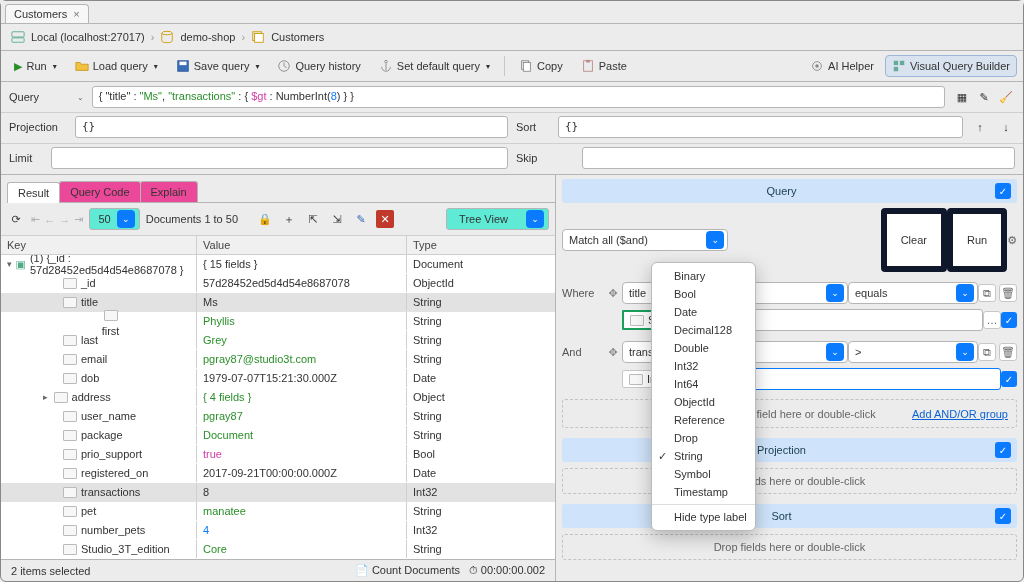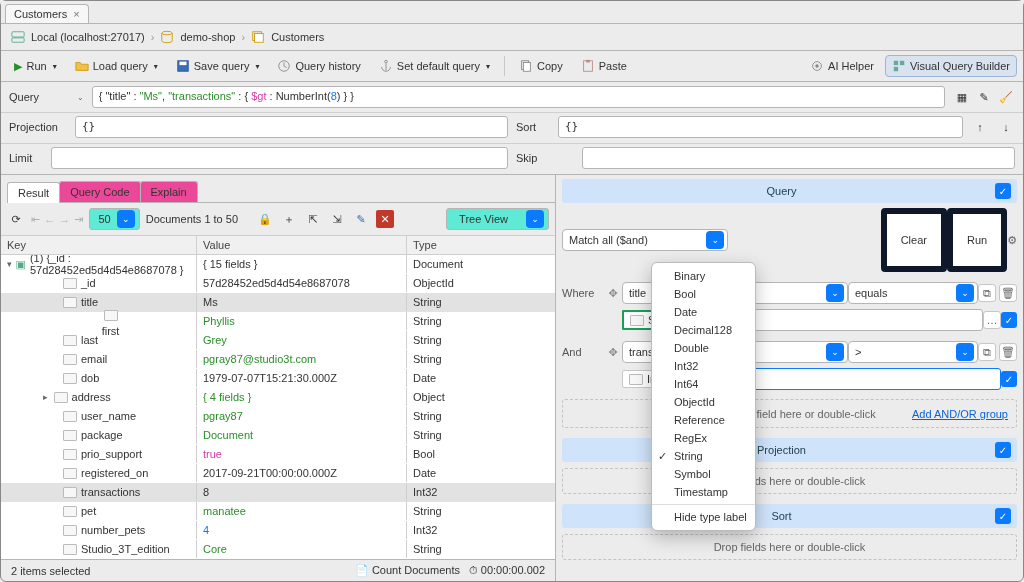--- a/index.html
+++ b/index.html
@@ -518,21 +518,21 @@
       <div class="popup" style="left:95px;top:87px;width:105px" id="typemenu">
           <div class="item">Binary</div>
           <div class="item">Bool</div>
           <div class="item">Date</div>
           <div class="item">Decimal128</div>
           <div class="item">Double</div>
           <div class="item">Int32</div>
           <div class="item">Int64</div>
           <div class="item">ObjectId</div>
           <div class="item">Reference</div>
-          <div class="item">RegEx</div>
+          <div class="item">Drop</div>
           <div class="item checked">String</div>
           <div class="item">Symbol</div>
           <div class="item">Timestamp</div>
           <hr>
           <div class="item">Hide type label</div>
         </div>
     </div>
   </div>
 </div>
 

